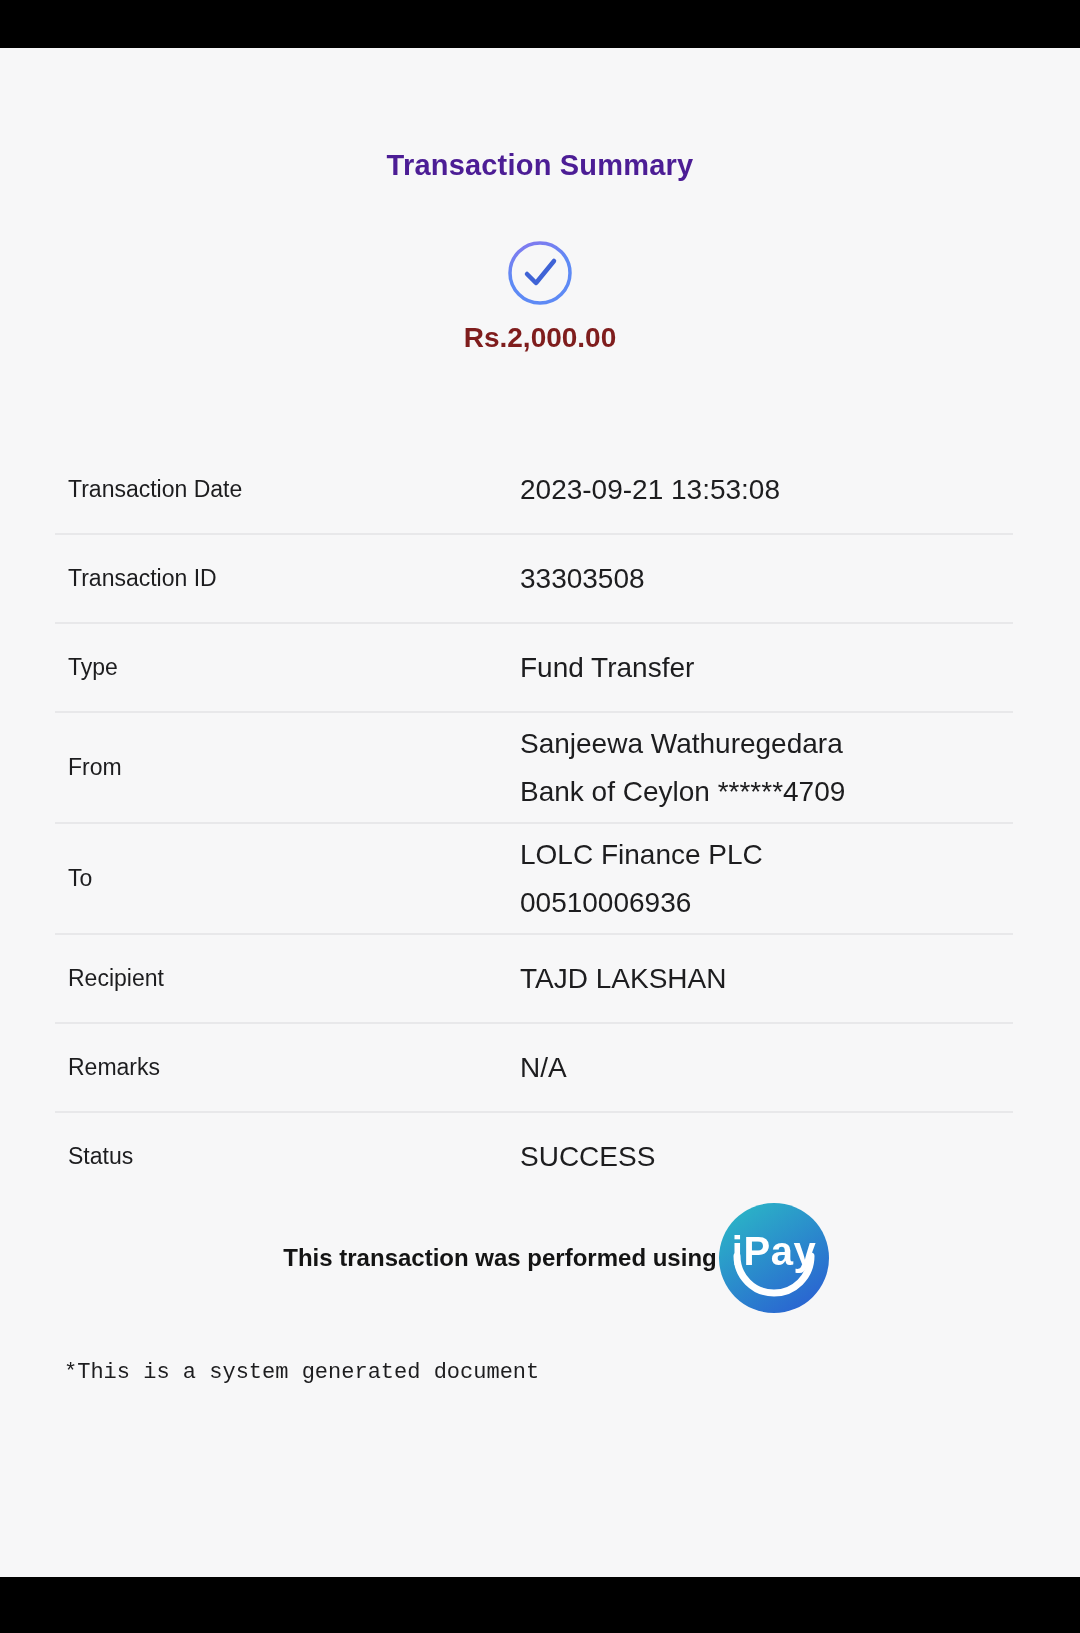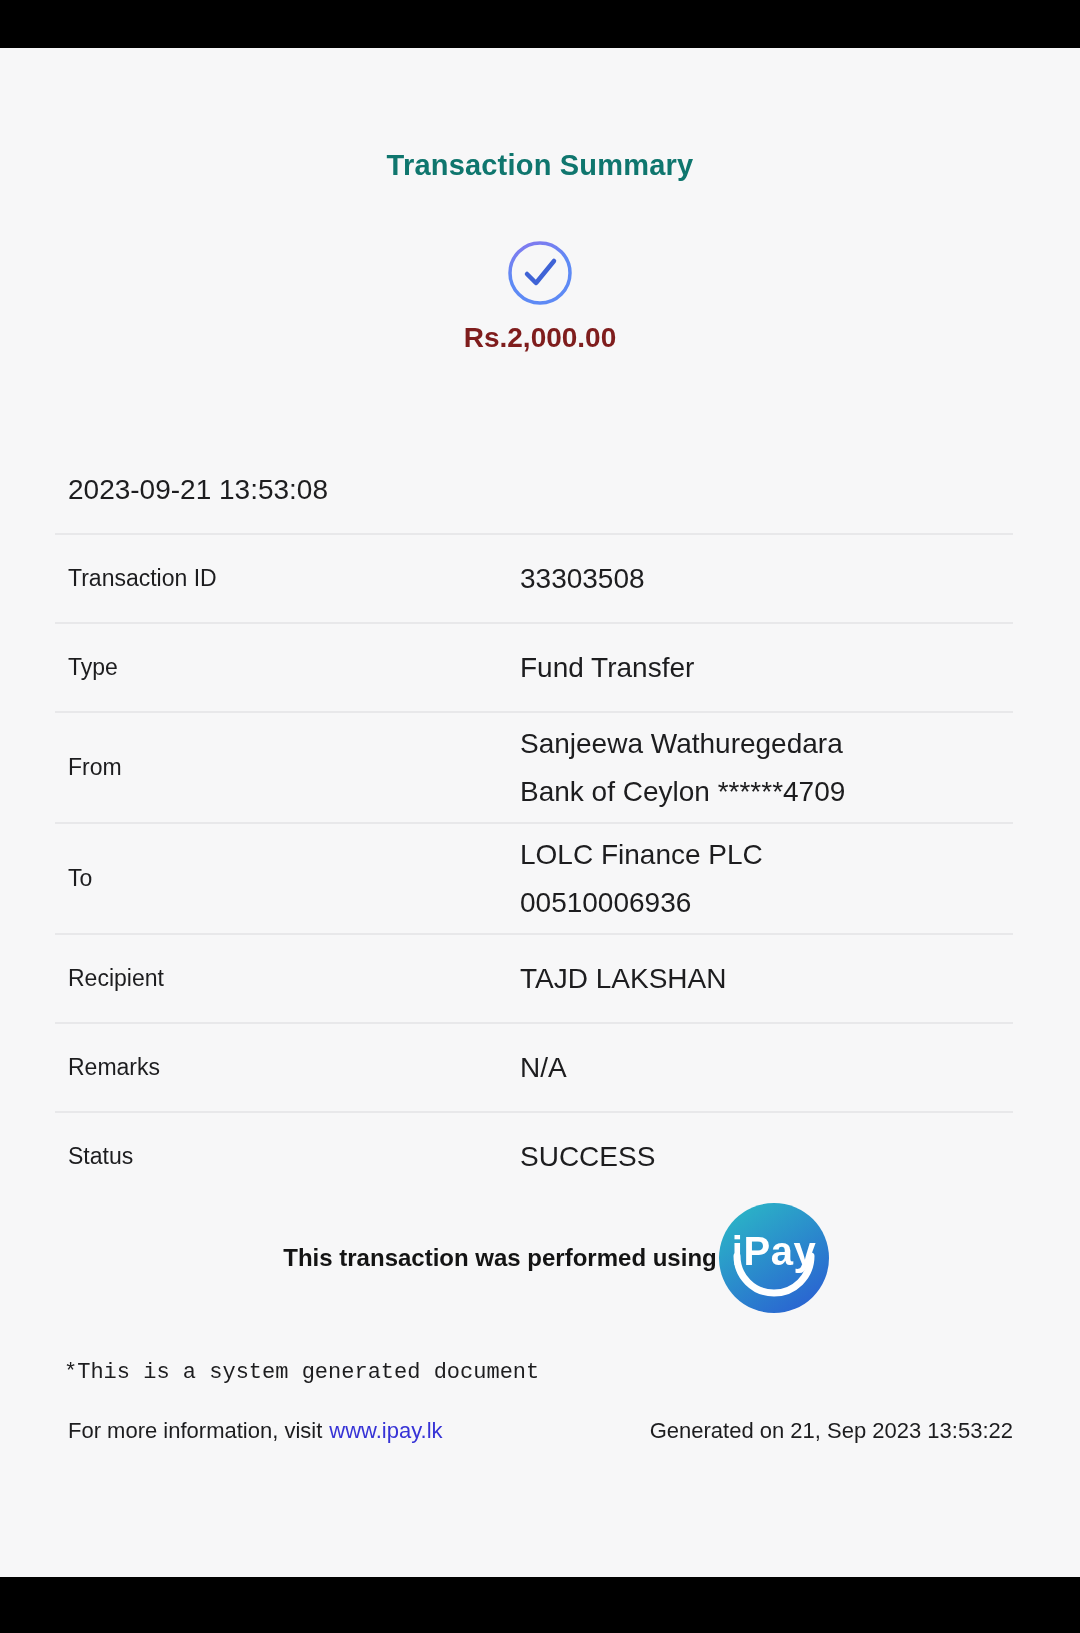--- a/index.html
+++ b/index.html
@@ -16,21 +16,21 @@
   .page {
     flex: 1 1 auto;
     background: #f7f7f8;
     overflow: hidden;
   }
   .title {
     margin-top: 101px;
     text-align: center;
     font-size: 29px;
     font-weight: bold;
-    color: #0f766e;
+    color: #4c1d95;
     letter-spacing: 0.2px;
   }
   .check-wrap {
     margin: 58px auto 0 auto;
     width: 66px;
     height: 66px;
   }
   .check-wrap svg { display: block; width: 66px; height: 66px; }
   .amount {
     margin-top: 16px;
@@ -118,20 +118,21 @@
         <circle cx="33" cy="33" r="30" fill="none" stroke="url(#cg)" stroke-width="3.5"></circle>
         <path d="M20 34 L29 43 L47 21" fill="none" stroke-width="4.5" stroke-linecap="round" stroke-linejoin="round" stroke="#3f63d6"></path>
       </svg>
     </div>
 
     <div class="amount">Rs.2,000.00</div>
 
     <div class="table">
 
       <div class="row">
+        <div class="label">Transaction Date</div>
         <div class="values">
             <div class="vline">2023-09-21 13:53:08</div>
           </div>
       </div>
 
       <div class="row">
         <div class="label">Transaction ID</div>
         <div class="values">
             <div class="vline">33303508</div>
           </div>
@@ -195,24 +196,17 @@
           </defs>
           <circle cx="55" cy="55" r="55" fill="url(#lg)"></circle>
           <path d="M 18 53 A 37 37 0 0 0 92 53" fill="none" stroke-width="7" stroke-linecap="round" stroke="#ffffff"></path>
           <text x="55" y="62" text-anchor="middle" class="logo-text" font-family="Liberation Sans, sans-serif" fill="#ffffff">iPay</text>
         </svg>
       </span>
     </div>
 
     <div class="sysnote">*This is a system generated document</div>
 
-    <div class="footer-row">
-      <div class="more-info">
-        <span>For more information, visit</span>
-        <a class="link" href="www.ipay.lk" style="color: rgb(55, 51, 214);">www.ipay.lk</a>
-      </div>
-      <div class="generated">Generated on 21, Sep 2023 13:53:22</div>
-    </div>
 
   </div>
 
   <div class="bar bottom"></div>
 </div>
 
 </body></html>

